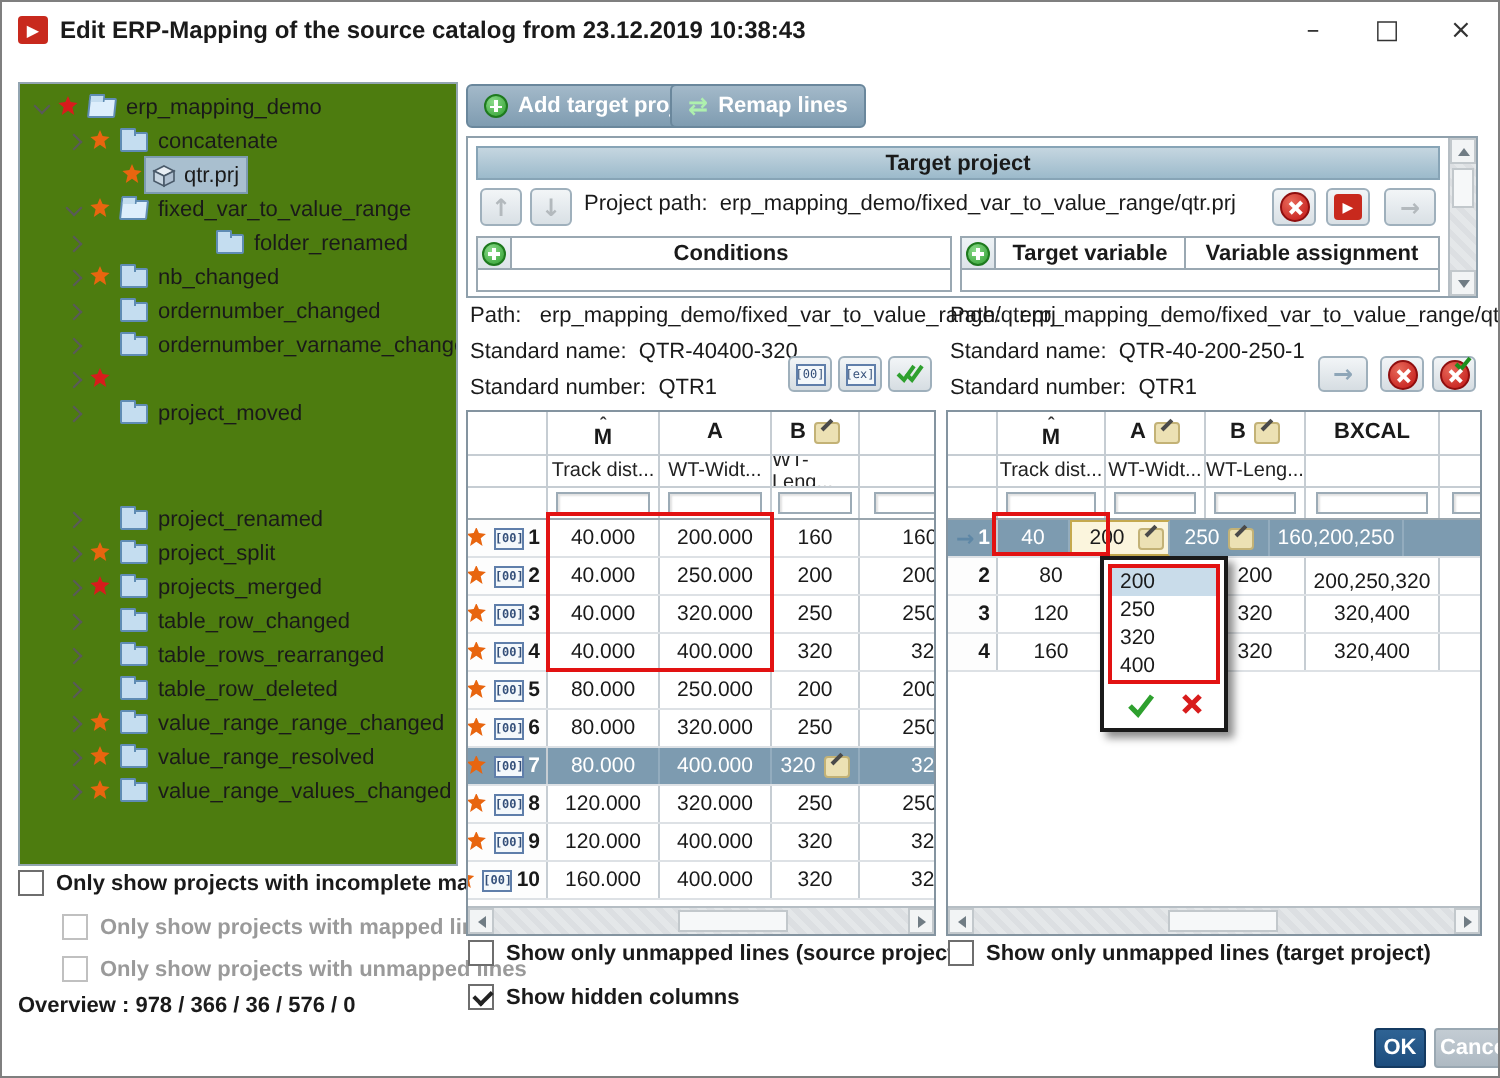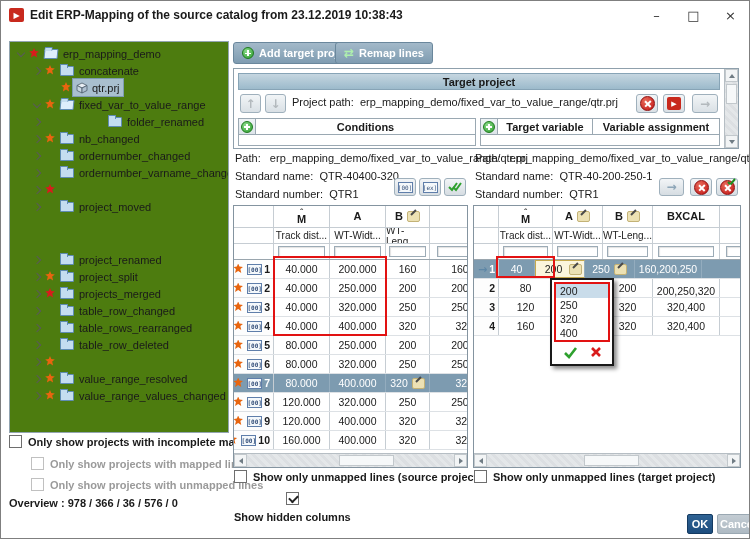--- a/index.html
+++ b/index.html
@@ -256,20 +256,24 @@
         <span class="chev col"></span>
         <span class="badge "></span>
         <span class="tree-node">
           <span class="folder"></span>
           <span class="tree-label">table_row_deleted</span>
         </span>
       </div>
       <div class="tree-item" style="padding-left: 20px;">
         <span class="chev col"></span>
         <span class="badge gear"></span>
+        <span class="tree-node">
+          <span class="folder"></span>
+          <span class="tree-label">value_range_range_changed</span>
+        </span>
       </div>
       <div class="tree-item" style="padding-left: 20px;">
         <span class="chev col"></span>
         <span class="badge gear"></span>
         <span class="tree-node">
           <span class="folder"></span>
           <span class="tree-label">value_range_resolved</span>
         </span>
       </div>
       <div class="tree-item" style="padding-left: 20px;">
@@ -815,21 +819,21 @@
     </div>
   </div>
 
   <div class="redbox" style="left:272px; top:255px; width:114px; height:80px;"></div>
   <div class="redbox" style="left:495px; top:255px; width:59px; height:22px;"></div>
 
   <div class="cbrow" style="left:233px; top:469px;">
     <span class="cbox"></span>
     <span class="cblabel">Show only unmapped lines (source project)</span>
   </div>
-  <div class="cbrow" style="left:233px; top:491px;flex-direction:column;">
+  <div class="cbrow" style="left:233px; top:491px;">
     <span class="cbox checked"></span>
     <span class="cblabel">Show hidden columns</span>
   </div>
   <div class="cbrow" style="left:473px; top:469px;">
     <span class="cbox"></span>
     <span class="cblabel">Show only unmapped lines (target project)</span>
   </div>
 
   <div class="ok-btn">OK</div>
   <div class="cancel-btn">Cancel</div>

